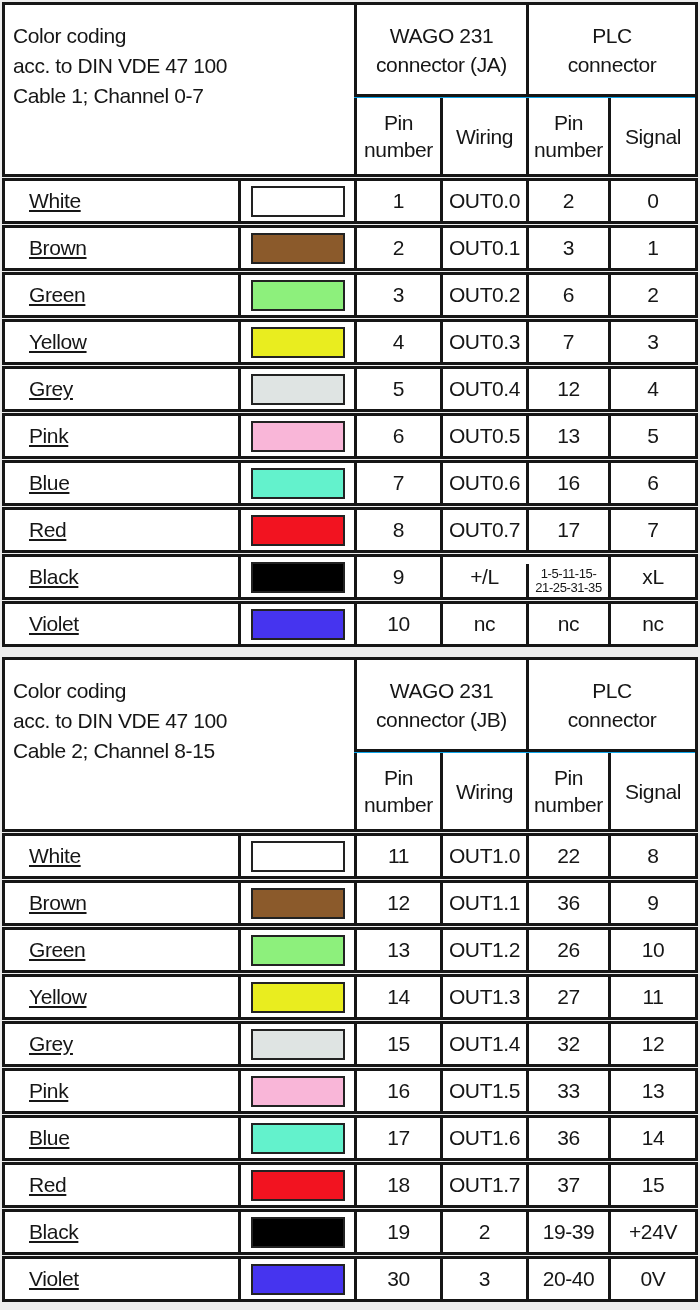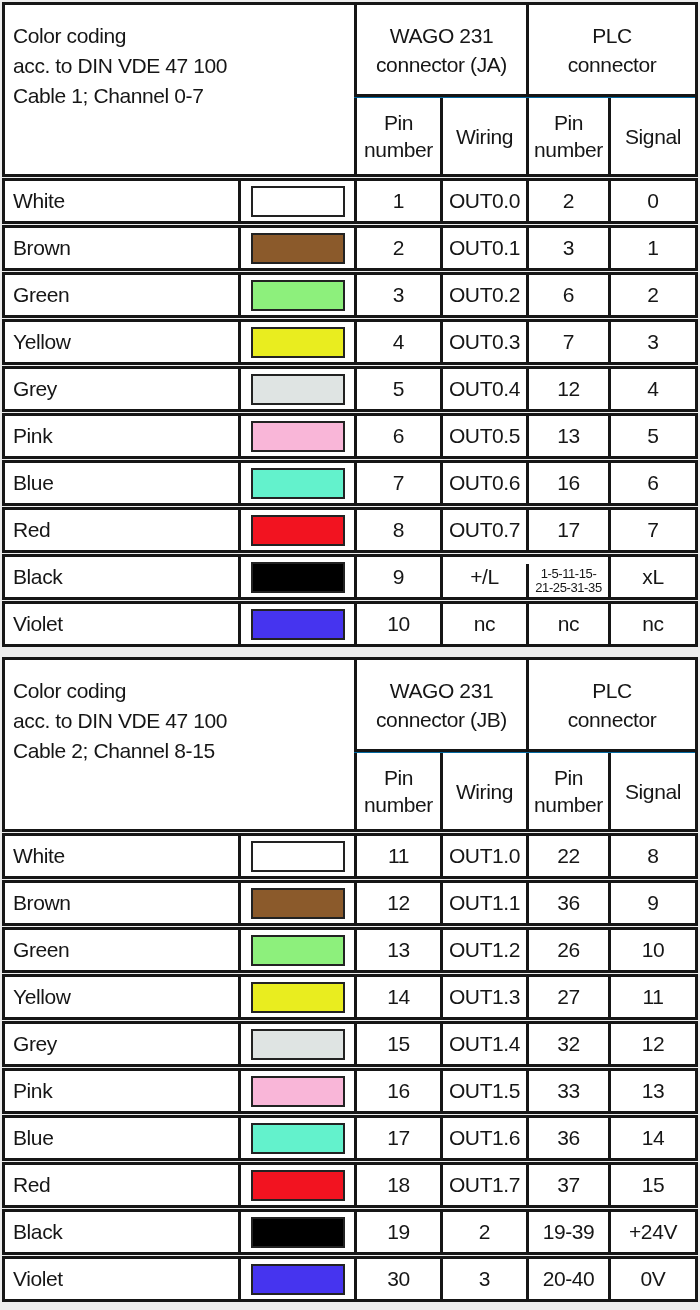--- a/index.html
+++ b/index.html
@@ -21,21 +21,21 @@
   }
   .ctable + .ctable { margin-top: 10px; }
 
   
   .thead {
     display: grid;
     grid-template-columns: 349px 86px 86px 82px 87px;
     grid-template-rows: 92px 76px;
     row-gap: 1px;
     border: 3px solid #161616;
-    background: #0369a1;
+    background: #0ea5e9;
     box-sizing: content-box;
   }
   .thead .cell { background: #fff; }
   .title-cell {
     grid-row: 1 / span 2;
     grid-column: 1;
     display: flex;
     align-items: flex-start;
     justify-content: flex-start;
     padding: 16px 8px 0 8px;
@@ -90,21 +90,22 @@
     align-items: center;
     justify-content: center;
     font-size: 21px;
     letter-spacing: -0.4px;
     white-space: pre-line;
     overflow: hidden;
   }
   .trow .cell + .cell { border-left: 3px solid #161616; }
   .name-cell {
     justify-content: flex-start !important;
-    padding-left: 8px;
+    padding-left: 24px;
+    text-decoration: underline;
   }
   .swatch-cell { padding: 0; }
   .swatch {
     width: 94px;
     height: 31px;
     border: 2px solid #222;
     box-sizing: border-box;
   }
   .cell-small {
     font-size: 13px !important;

